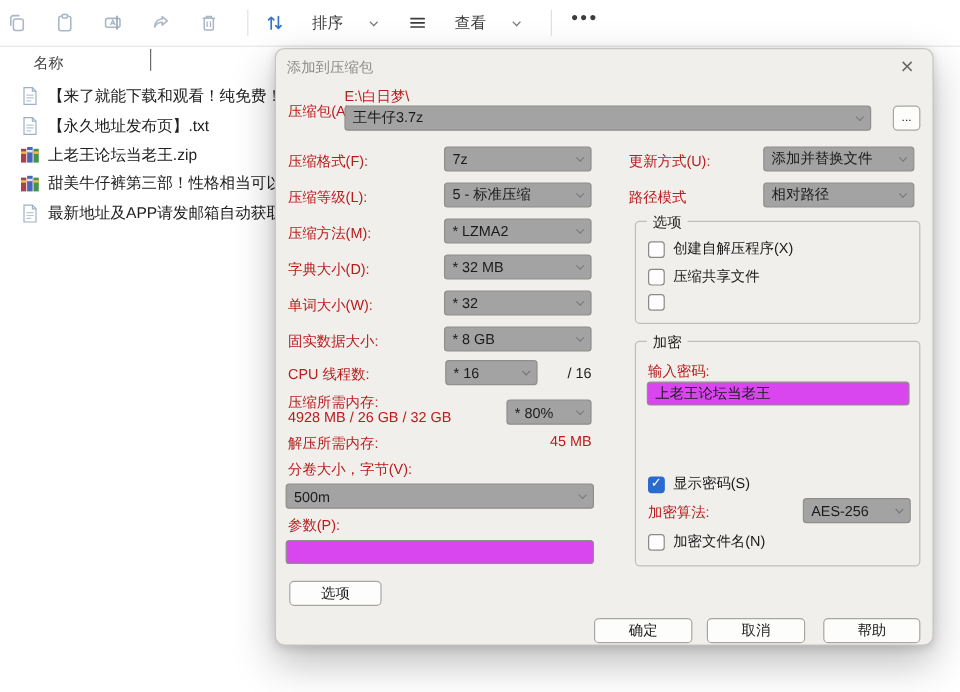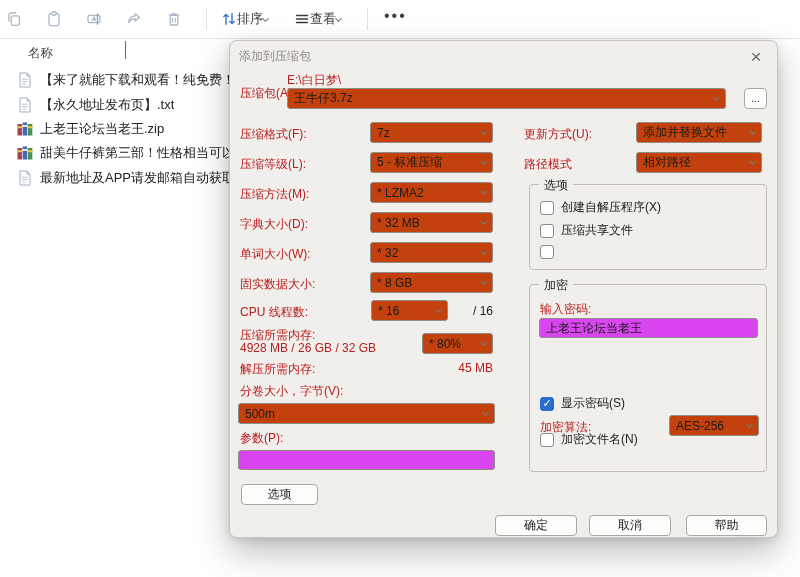--- a/index.html
+++ b/index.html
@@ -10,21 +10,21 @@
     color:#1b1b1b;
   }
   
   .toolbar {
     position:absolute; left:0; top:0; width:800px; height:39px;
     display:flex; align-items:center; padding-left:6px;
     border-bottom:1px solid #e8e6e4; background:#fff;
   }
   .tb-btn { width:16px; height:16px; margin-right:24px; background:none; border:none; cursor:pointer; flex:none; padding:0; }
   .tb-sep { width:1px; height:22px; background:#e3e1df; margin:0 14px 0 0; flex:none; }
-  .tb-group { display:flex; align-items:center; gap:0; background:none; border:none; font-family:Liberation Mono, monospace; font-size:13px; color:#3d3d3d; margin-right:26px; cursor:pointer; }
+  .tb-group { display:flex; align-items:center; gap:23px; background:none; border:none; font-family:Liberation Mono, monospace; font-size:13px; color:#3d3d3d; margin-right:26px; cursor:pointer; }
   .chev-sm { width:5px; height:5px; border-right:1.2px solid #7a7a7a; border-bottom:1.2px solid #7a7a7a; transform:rotate(45deg); margin-top:-2px; flex:none; }
   .chev-up { width:6px; height:6px; border-left:1.3px solid #6a6a6a; border-top:1.3px solid #6a6a6a; transform:rotate(45deg); }
   .more-dots { font-size:16px; letter-spacing:2px; color:#3d3d3d; background:none; border:none; cursor:pointer; margin-left:2px; padding-bottom:6px; }
   
   .col-header { position:absolute; left:28px; top:45px; font-size:12.5px; color:#444; cursor:pointer; }
   .sort-caret { position:absolute; left:125px; top:42px; }
   .file-list { position:absolute; left:0; top:68px; width:232px; overflow:hidden; }
   .file-row { display:flex; align-items:center; gap:7px; height:24.4px; padding-left:17px; font-size:13px; color:#202020; white-space:nowrap; cursor:pointer; }
   .file-row svg { flex:none; }
   .file-name { overflow:hidden; }
@@ -33,21 +33,21 @@
     position:absolute; left:229px; top:40px; width:549px; height:498px;
     background:#f0efec; border:1px solid #c8c5c1; border-radius:8px;
     box-shadow:0 14px 34px rgba(0,0,0,.26), 0 2px 8px rgba(0,0,0,.12);
     font-size:12px;
   }
   .dlg-title { position:absolute; left:9px; top:7px; color:#8f8c88; font-size:12px; }
   .dlg-close { position:absolute; right:5px; top:3px; width:32px; height:26px; display:flex; align-items:center; justify-content:center; background:none; border:none; color:#6c6c6c; font-size:19px; font-family:inherit; cursor:pointer; border-radius:5px; }
   .lbl { position:absolute; font-size:12px; color:#b91c1c; white-space:nowrap; }
   .combo {
     position:absolute; height:21px; display:flex; align-items:center; justify-content:space-between;
-    background:#c2410c; border:1px solid #908e8a; border-radius:3px; padding:0 6px; cursor:pointer;
+    background:#a3a3a3; border:1px solid #908e8a; border-radius:3px; padding:0 6px; cursor:pointer;
   }
   .combo .val { white-space:nowrap; overflow:hidden; font-size:12px; }
   .tfield {
     position:absolute; height:20px; background:#d946ef; border:1px solid #908e8a; border-radius:3px;
     font-family:inherit; font-size:12px; padding:0 6px; color:#1b1b1b;
   }
   .btn {
     position:absolute; height:21px; background:#fdfdfc; border:1px solid #a9a7a3; border-radius:4px;
     font-family:inherit; font-size:12px; color:#1b1b1b; display:flex; align-items:center; justify-content:center; cursor:pointer;
   }
@@ -282,21 +282,21 @@
         <span class="cbbox checked">
             <span>✓</span>
           </span>
         <span>显示密码(S)</span>
       </label>
       <div class="lbl" style="left:10px; top:134px;">加密算法:</div>
       <div class="combo" style="left:139px; top:130px; width:90px;">
           <span class="val">AES-256</span>
           <span class="chev-sm"></span>
         </div>
-      <label class="cb" style="left:10px; top:146px;">
+      <label class="cb" style="left:10px; top:158px;">
         <span class="cbbox"></span>
         <span>加密文件名(N)</span>
       </label>
     </div>
 
     <button class="btn" style="left:265px; top:474px; width:82px;">确定</button>
     <button class="btn" style="left:359px; top:474px; width:82px;">取消</button>
     <button class="btn" style="left:456px; top:474px; width:81px;">帮助</button>
   </div>
 

